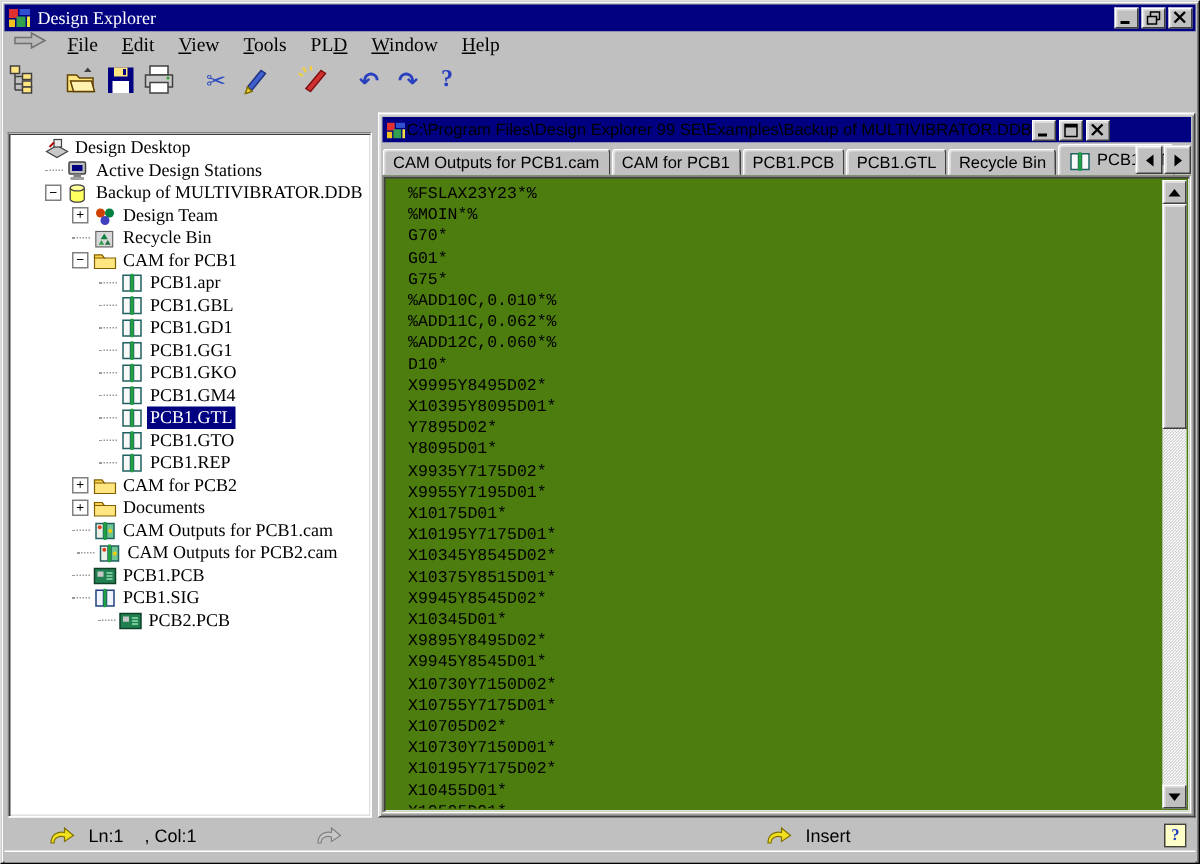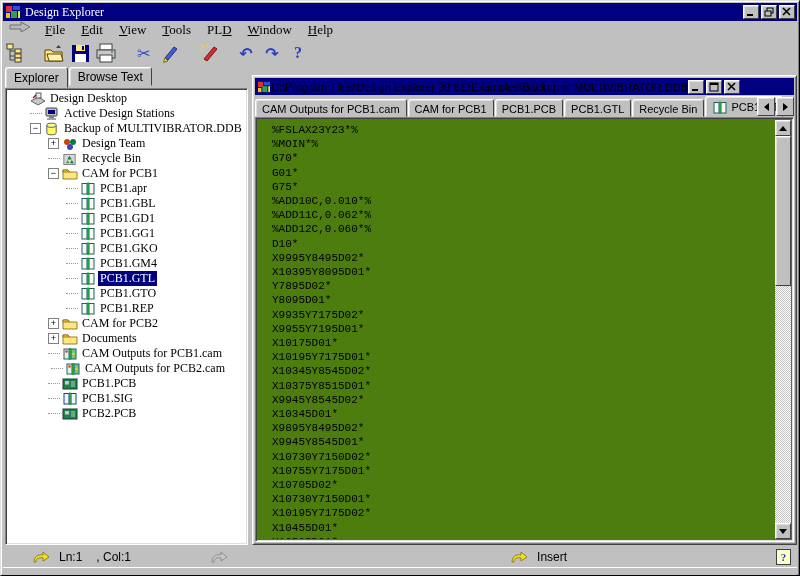--- a/index.html
+++ b/index.html
@@ -215,24 +215,20 @@
       </span>
     <span class="tbtn">
         <span class="tb-uni">↷</span>
       </span>
     <span class="tbtn">
         <span class="tb-uni" style="font-family:'Liberation Serif',serif;">?</span>
       </span>
   </div>
 
   <div class="sidebar">
-    <div class="side-tabs" id="side-tabs">
-        <span class="tab active">Explorer</span>
-        <span class="tab">Browse Text</span>
-      </div>
     <div class="treebox bev-in">
       <div class="tree" id="tree">
           <div class="tree-row" style="padding-left: 22px;">
             <span class="ticon">
               <svg width="16" height="14" viewBox="0 0 16 14">
                 <path d="M1 9 L8 5 L15 9 L8 13 Z" fill="#c8c8c8" stroke="#404040" stroke-width="0.8"></path>
                 <rect x="6" y="1" width="5" height="5" fill="#e8e8e8" stroke="#404040" stroke-width="0.8"></rect>
                 <path d="M3 6 l3 -3" stroke="#b00000" stroke-width="1.3"></path>
               </svg>
             </span>
@@ -493,21 +489,21 @@
             </span>
             <span class="ticon">
               <svg width="16" height="13" viewBox="0 0 16 13">
                 <rect x="2" y="1.5" width="5" height="10.5" fill="#f0f4ff" stroke="#204080"></rect>
                 <rect x="9" y="1.5" width="5" height="10.5" fill="#f0f4ff" stroke="#204080"></rect>
                 <rect x="7" y="0.5" width="2" height="12.5" fill="#20a040"></rect>
               </svg>
             </span>
             <span class="tlabel">PCB1.SIG</span>
           </div>
-          <div class="tree-row" style="padding-left: 40px;">
+          <div class="tree-row" style="padding-left: 40px; margin-left: 17px;">
             <span class="slot">
               <span class="stub"></span>
             </span>
             <span class="ticon">
               <svg width="16" height="13" viewBox="0 0 16 13">
                 <rect x="1" y="2" width="14" height="10" fill="#208050" stroke="#104028"></rect>
                 <rect x="3" y="4" width="4" height="3.5" fill="#c8c8c8"></rect>
                 <path d="M9 5 h4 M9 7 h4 M9 9 h4" stroke="#90e0b0" stroke-width="1"></path>
               </svg>
             </span>

